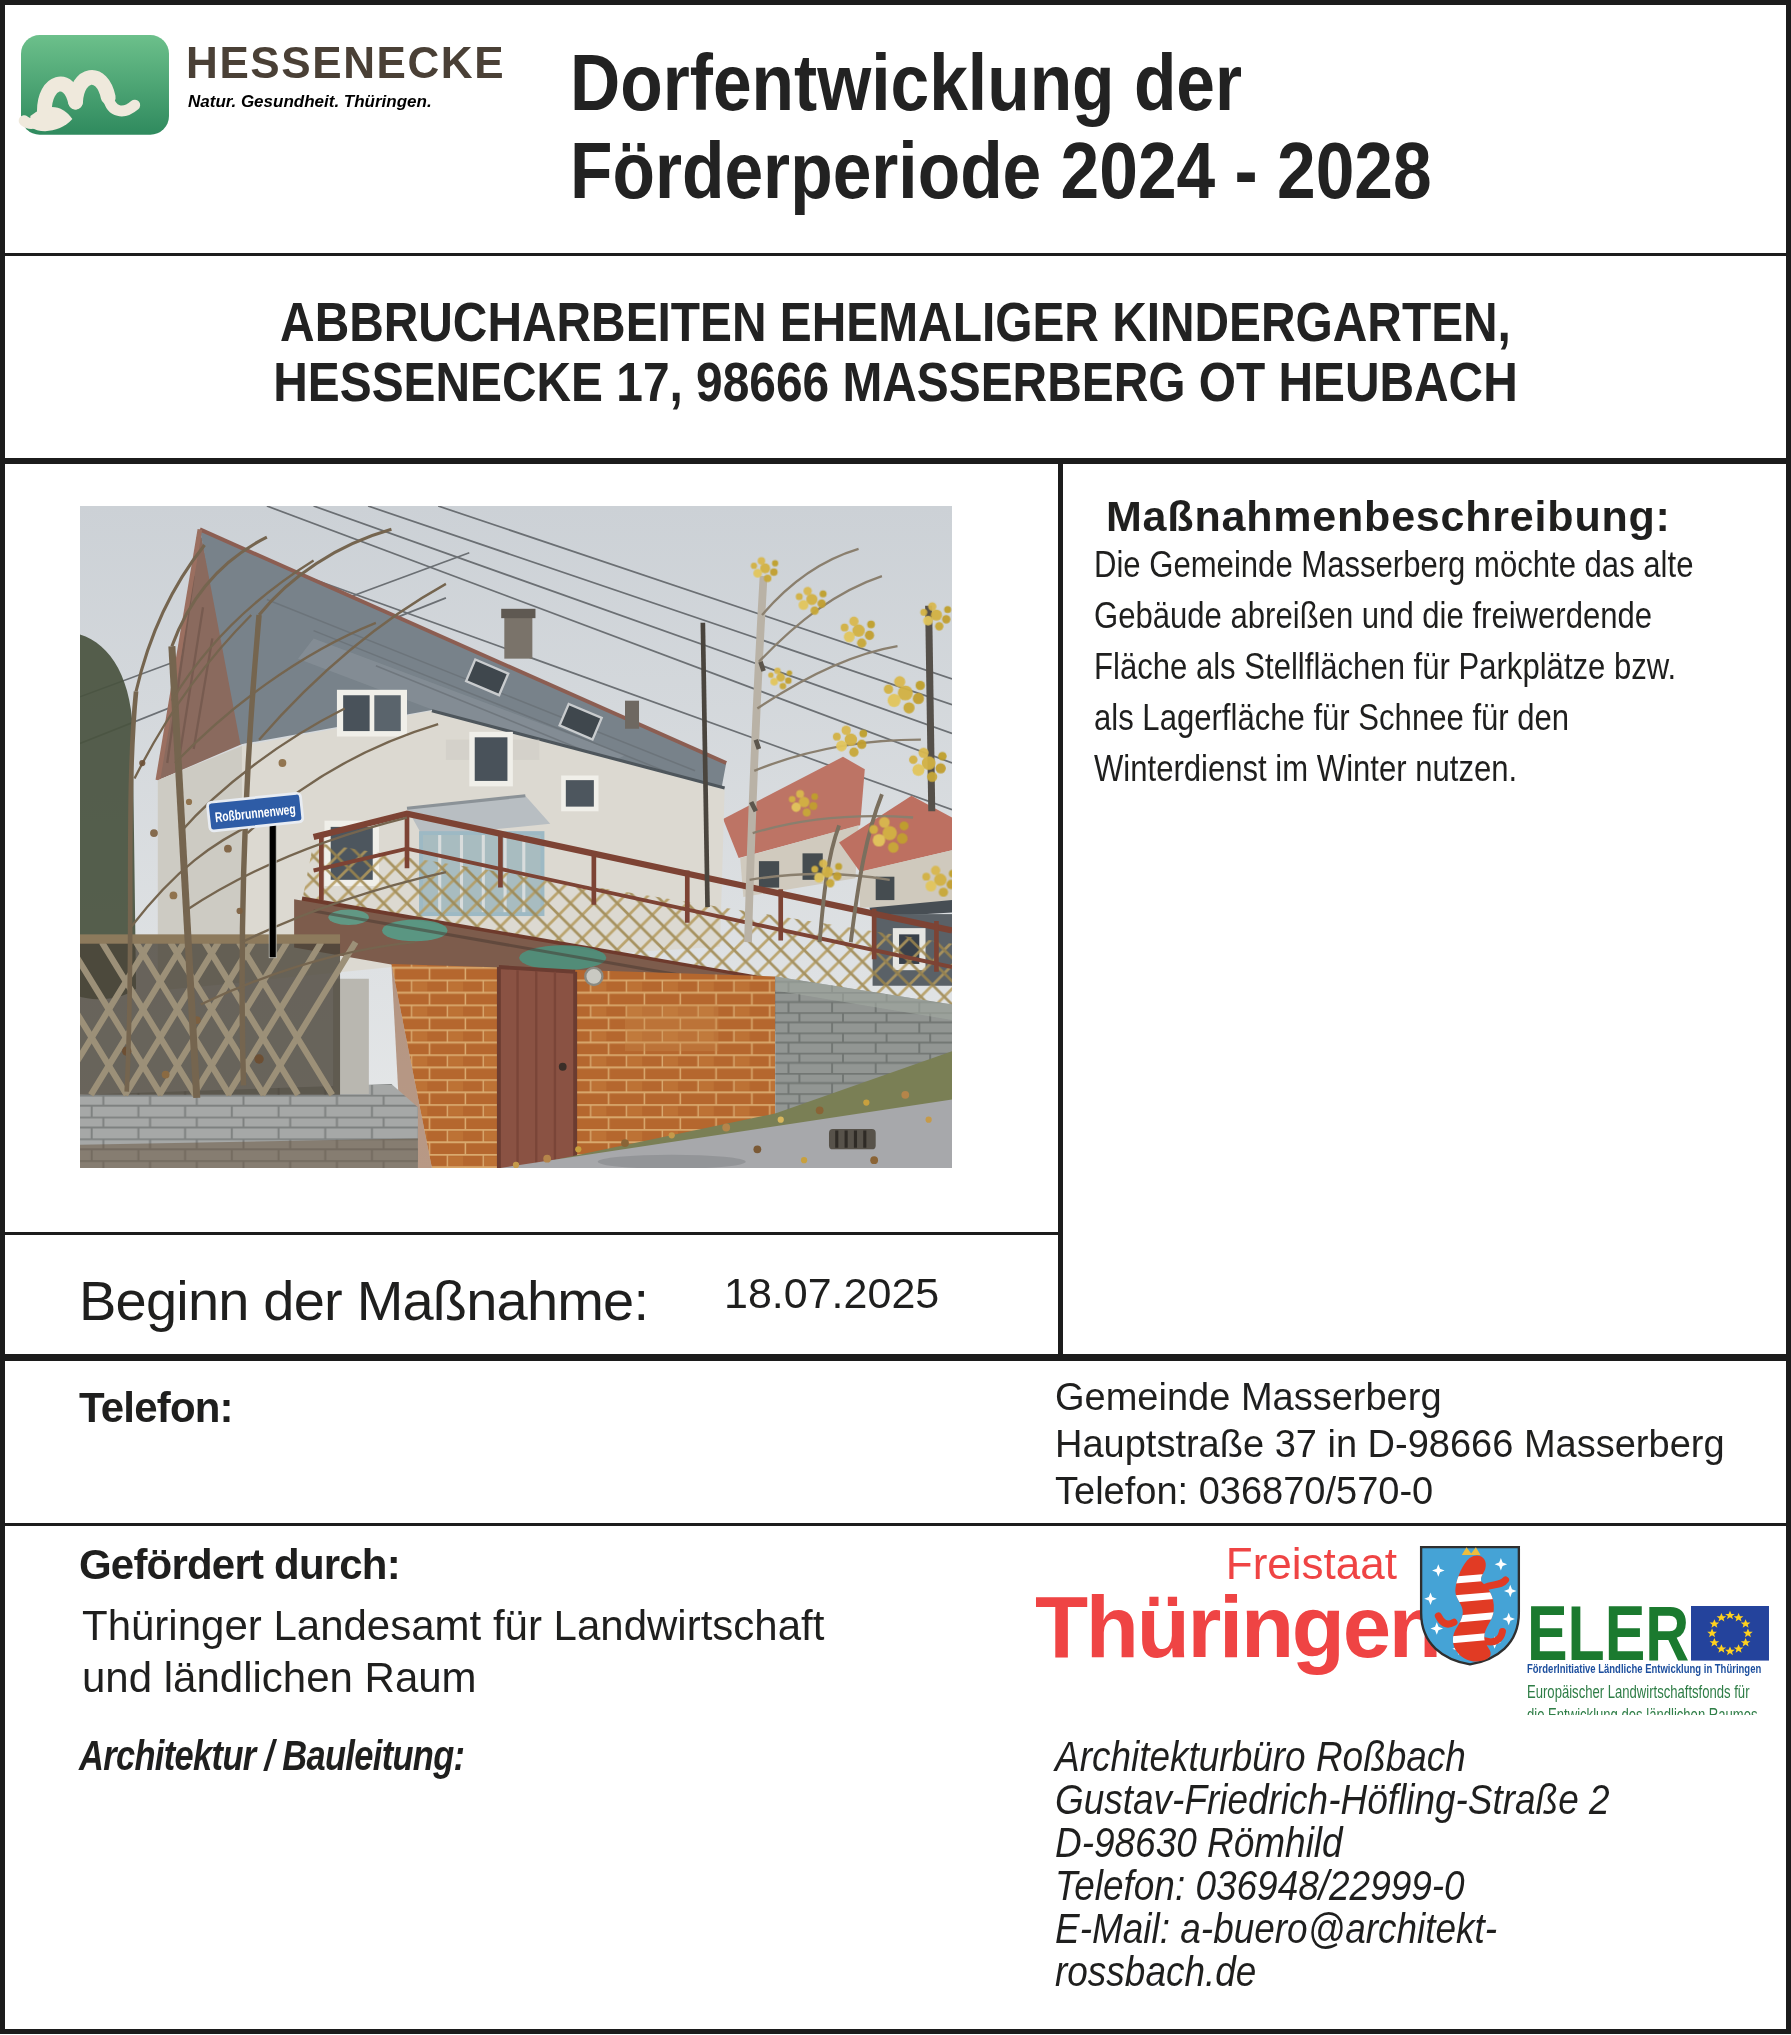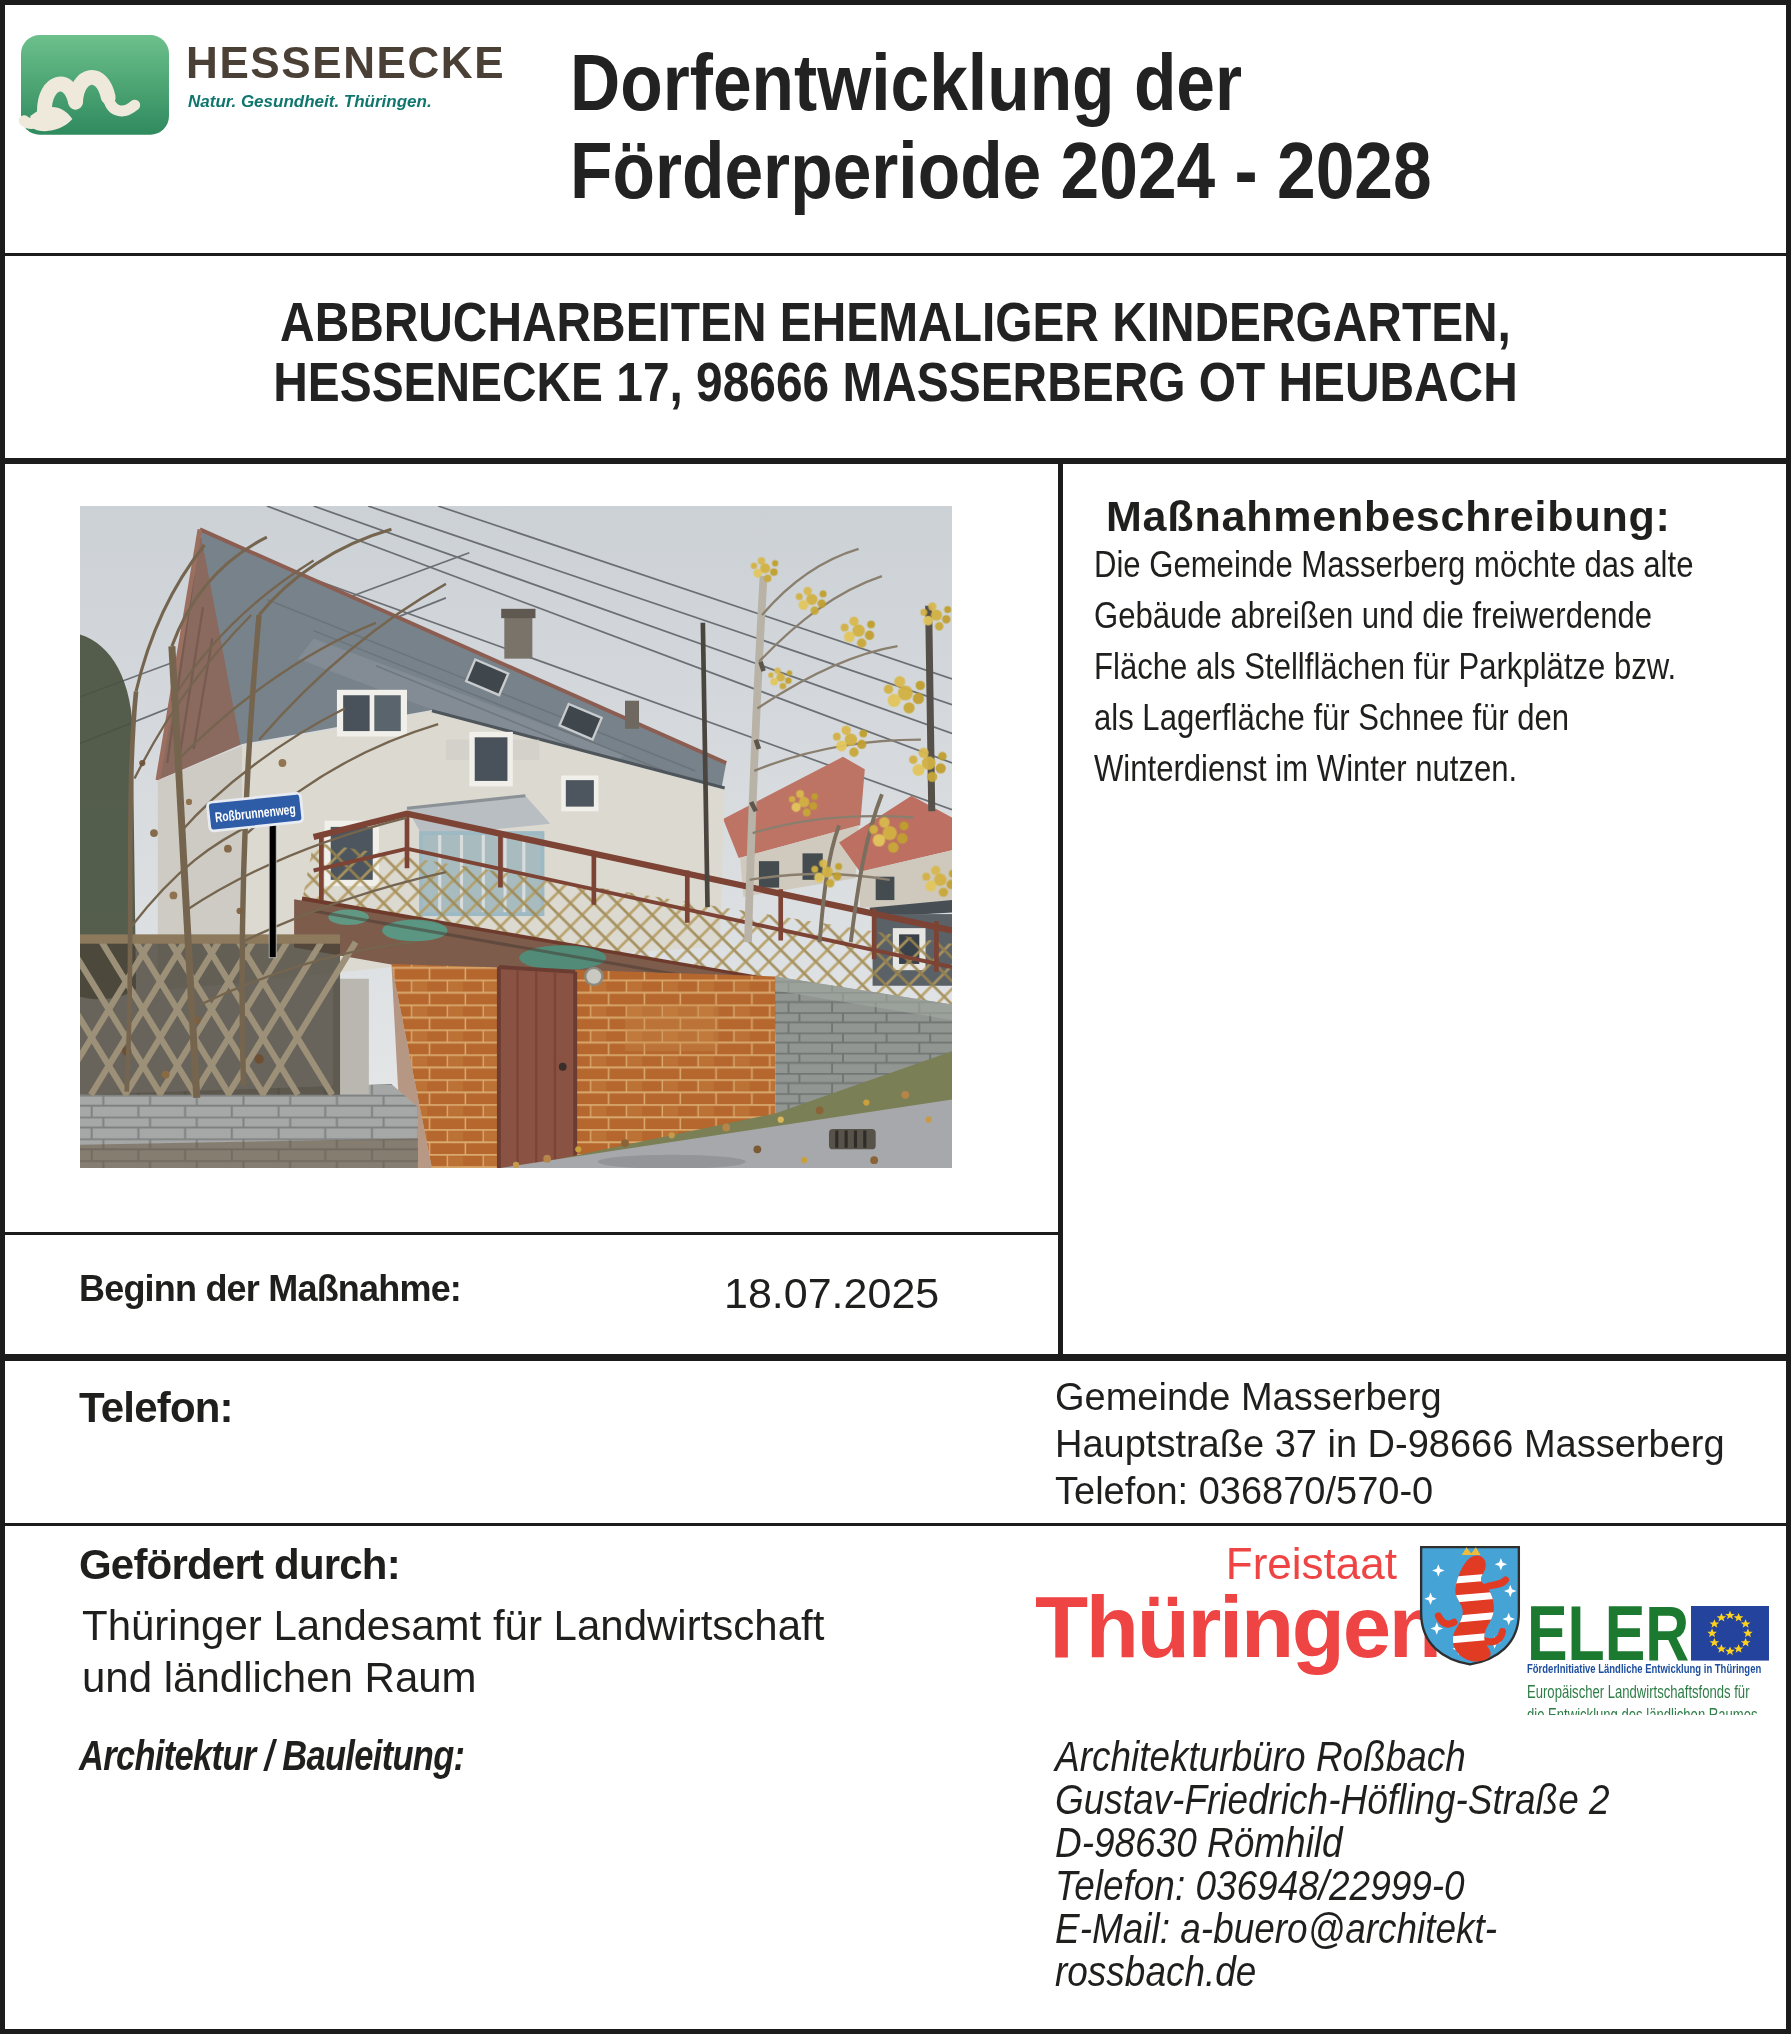--- a/index.html
+++ b/index.html
@@ -11,34 +11,34 @@
   .row-subtitle{top:251px;height:202px;border-bottom:6.2px solid #1c1c1c;}
   .row-main{top:459px;height:890px;border-bottom:7.8px solid #1c1c1c;}
   .row-bauherr{top:1356px;height:162px;border-bottom:3.9px solid #1c1c1c;}
   .row-gefoerdert{top:1522px;height:192px;border-bottom:3.9px solid #1c1c1c;}
   .row-empty{top:1718px;height:47px;border-bottom:5.5px solid #1c1c1c;}
   .row-architekt{top:1710px;height:292px;font-style:italic;}
 
   
   .logo-tile{position:absolute;left:15.6px;top:30px;width:148px;height:100px;}
   .brand-name{position:absolute;left:181px;top:33px;font-size:44px;font-weight:bold;letter-spacing:1.6px;color:#4a4036;}
-  .brand-tag{position:absolute;left:183px;top:87px;font-size:17px;font-weight:bold;font-style:italic;color:#0f766e;}
+  .brand-tag{position:absolute;left:183px;top:87px;font-size:17px;font-weight:bold;font-style:italic;color:#000000;}
   .page-title{position:absolute;left:565px;top:34px;margin:0;font-size:79px;line-height:88px;font-weight:bold;
               white-space:pre-line;transform:scaleX(.88);transform-origin:left top;color:#222;}
 
   
   .proj-title{margin:36px 0 0 0;text-align:center;font-size:55px;line-height:60px;font-weight:bold;
               white-space:pre-line;transform:scaleX(.87);transform-origin:center top;color:#222;}
 
   
   .cell-left{position:absolute;left:0;top:0;width:1053px;height:890px;border-right:5.5px solid #1c1c1c;}
   .photo-frame{position:absolute;left:75px;top:42px;width:872px;height:662px;overflow:hidden;}
   .photo-frame svg{display:block;width:100%;height:100%;}
   .begin-strip{position:absolute;left:0;top:768px;width:100%;height:118px;border-top:3.1px solid #1c1c1c;}
-  .begin-label{position:absolute;left:74px;top:33px;font-size:36px;font-weight:bold;letter-spacing:-0.8px;}
+  .begin-label{position:absolute;left:74px;top:33px;font-size:56px;font-weight:normal;letter-spacing:-0.8px;}
   .begin-date{position:absolute;left:719px;top:34px;font-size:43px;}
   .cell-right{position:absolute;left:1059px;top:0;width:722px;height:890px;}
   .measure-head{position:absolute;left:30px;top:15.6px;margin:12px;font-size:43px;font-weight:bold;letter-spacing:0.8px;}
   .measure-body{position:absolute;left:30px;top:75px;width:841px;font-size:37px;line-height:51px;
                 white-space:pre-line;transform:scaleX(.84);transform-origin:left top;}
 
   
   .lbl{position:absolute;left:74px;font-size:42px;font-weight:bold;letter-spacing:-0.8px;}
   .addr{position:absolute;left:1050px;white-space:pre-line;}
   .bauherr-label{top:23.4px;}

